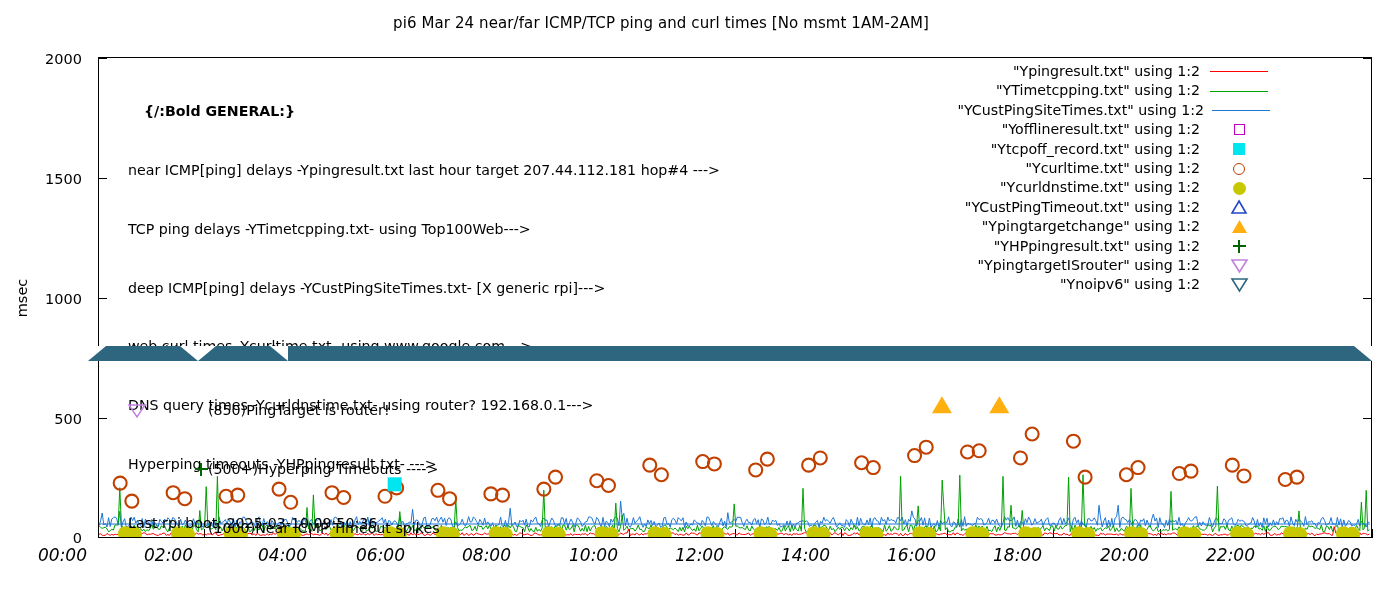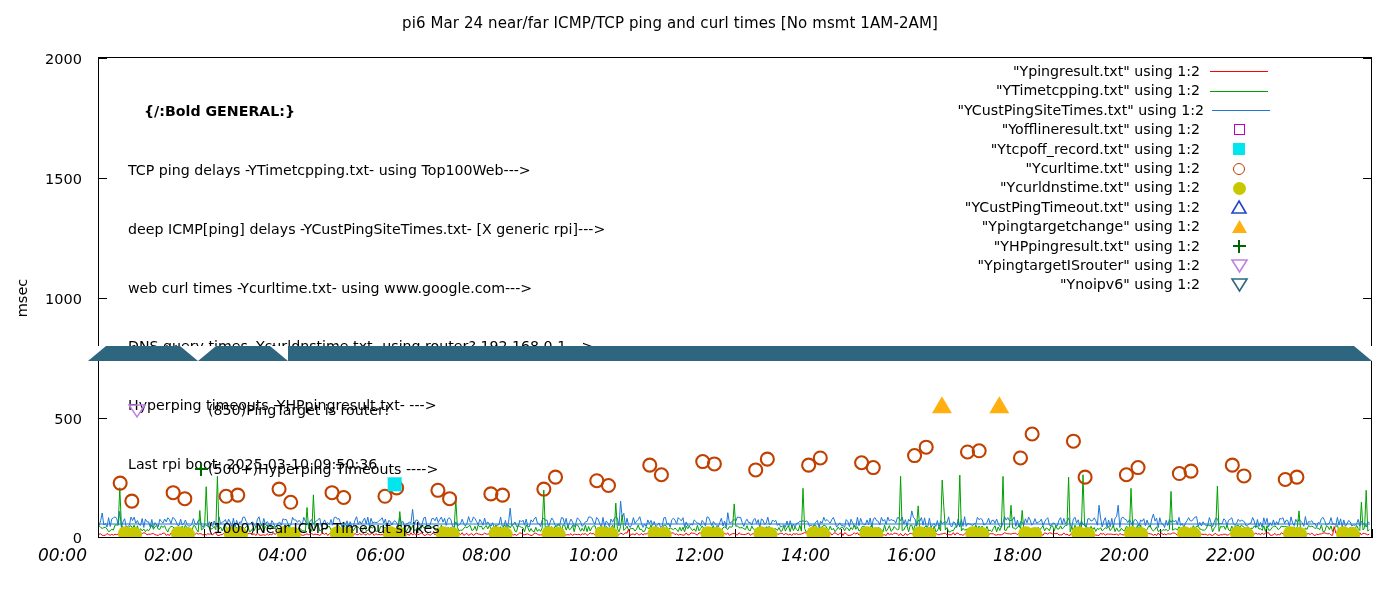--- a/index.html
+++ b/index.html
@@ -4,21 +4,21 @@
 <style>
   html,body{margin:0;padding:0;background:#ffffff;}
   body{width:1400px;height:600px;overflow:hidden;
        font-family:"DejaVu Sans","Liberation Sans",sans-serif;color:#000;}
   #root{position:relative;width:1400px;height:600px;}
 
   .abs{position:absolute;}
 
   
   #chart-title{
-    left:18px;top:14px;width:1304px;text-align:center;
+    left:9px;top:14px;width:1304px;text-align:center;
     font-size:15px;letter-spacing:.1px;white-space:nowrap;
   }
 
   
   #plot-frame{
     left:98px;top:57px;width:1274px;height:481px;
     border:1.5px solid #000;box-sizing:border-box;background:transparent;
   }
   #plot-clip{
     left:99px;top:58px;width:1271px;height:479px;overflow:hidden;
@@ -259,20 +259,21 @@
           <circle cx="1197.9175" cy="419.125" r="6.5" fill="none" stroke="#c04000" stroke-width="2.1"></circle>
           <polygon points="842.9201388888889,338.275 852.9201388888889,355.275 832.9201388888889,355.275" fill="#ffb010"></polygon>
           <polygon points="900.2916666666667,338.275 910.2916666666667,355.275 890.2916666666667,355.275" fill="#ffb010"></polygon>
           <rect x="288.68402777777777" y="419.31" width="14" height="14" fill="#00e5ee"></rect>
         </g>
     </svg>
   </div>
 
   <div class="abs" id="info-block">
     <div class="bold">{/:Bold GENERAL:}</div>
+    <div>near ICMP[ping] delays -Ypingresult.txt last hour target 207.44.112.181 hop#4 ---&gt;</div>
     <div>TCP ping delays -YTimetcpping.txt- using Top100Web---&gt;</div>
     <div>deep ICMP[ping] delays -YCustPingSiteTimes.txt- [X generic rpi]---&gt;</div>
     <div>web curl times -Ycurltime.txt- using www.google.com---&gt;</div>
     <div>DNS query times -Ycurldnstime.txt- using router? 192.168.0.1---&gt;</div>
     <div>Hyperping timeouts -YHPpingresult.txt- ---&gt;</div>
     <div>Last rpi boot: 2025-03-10 09:50:36</div>
     
     
     
   </div>

